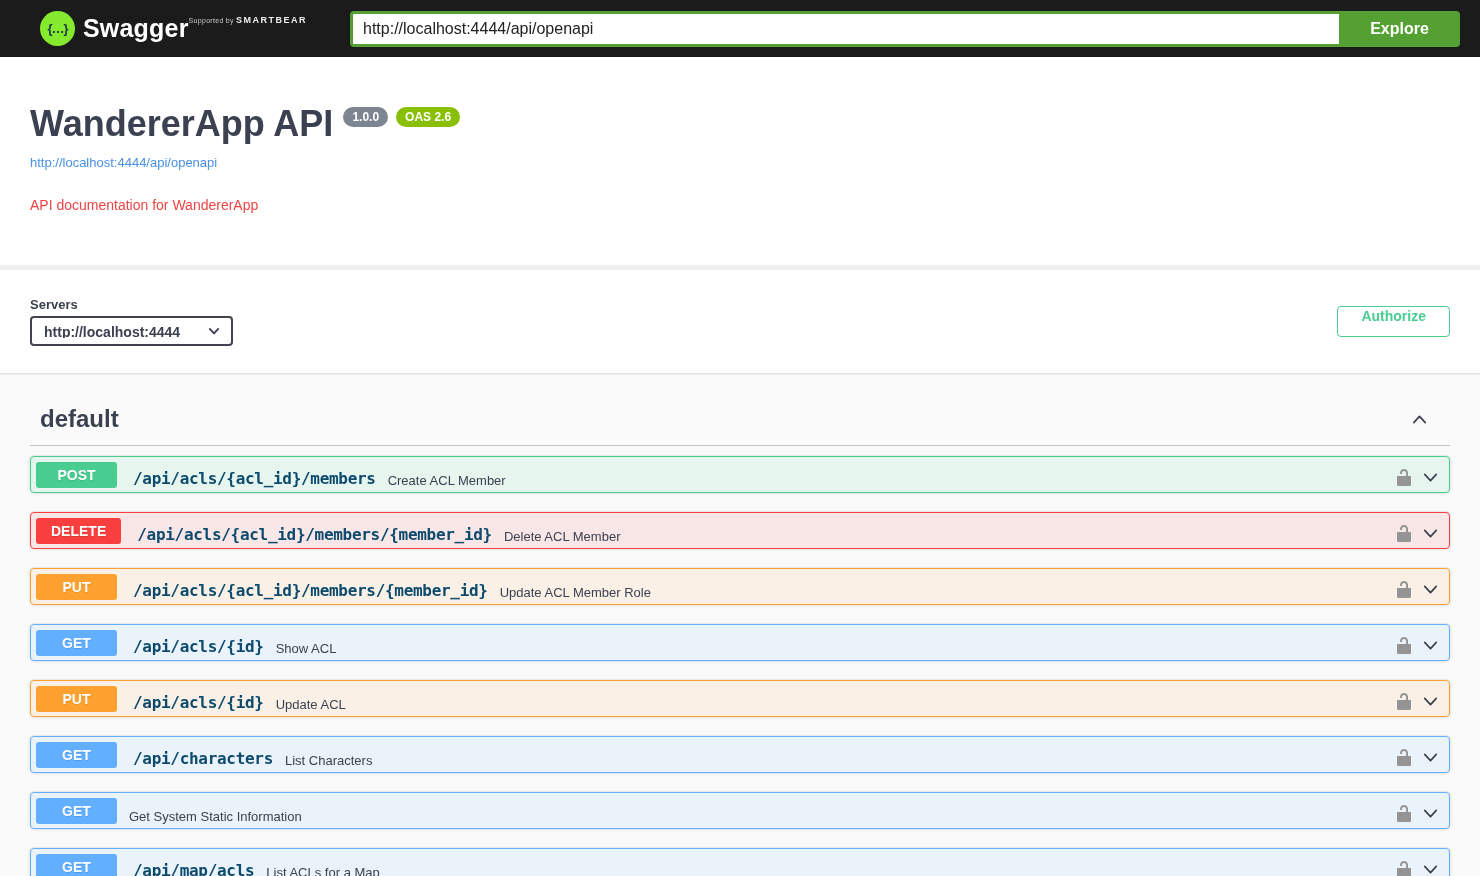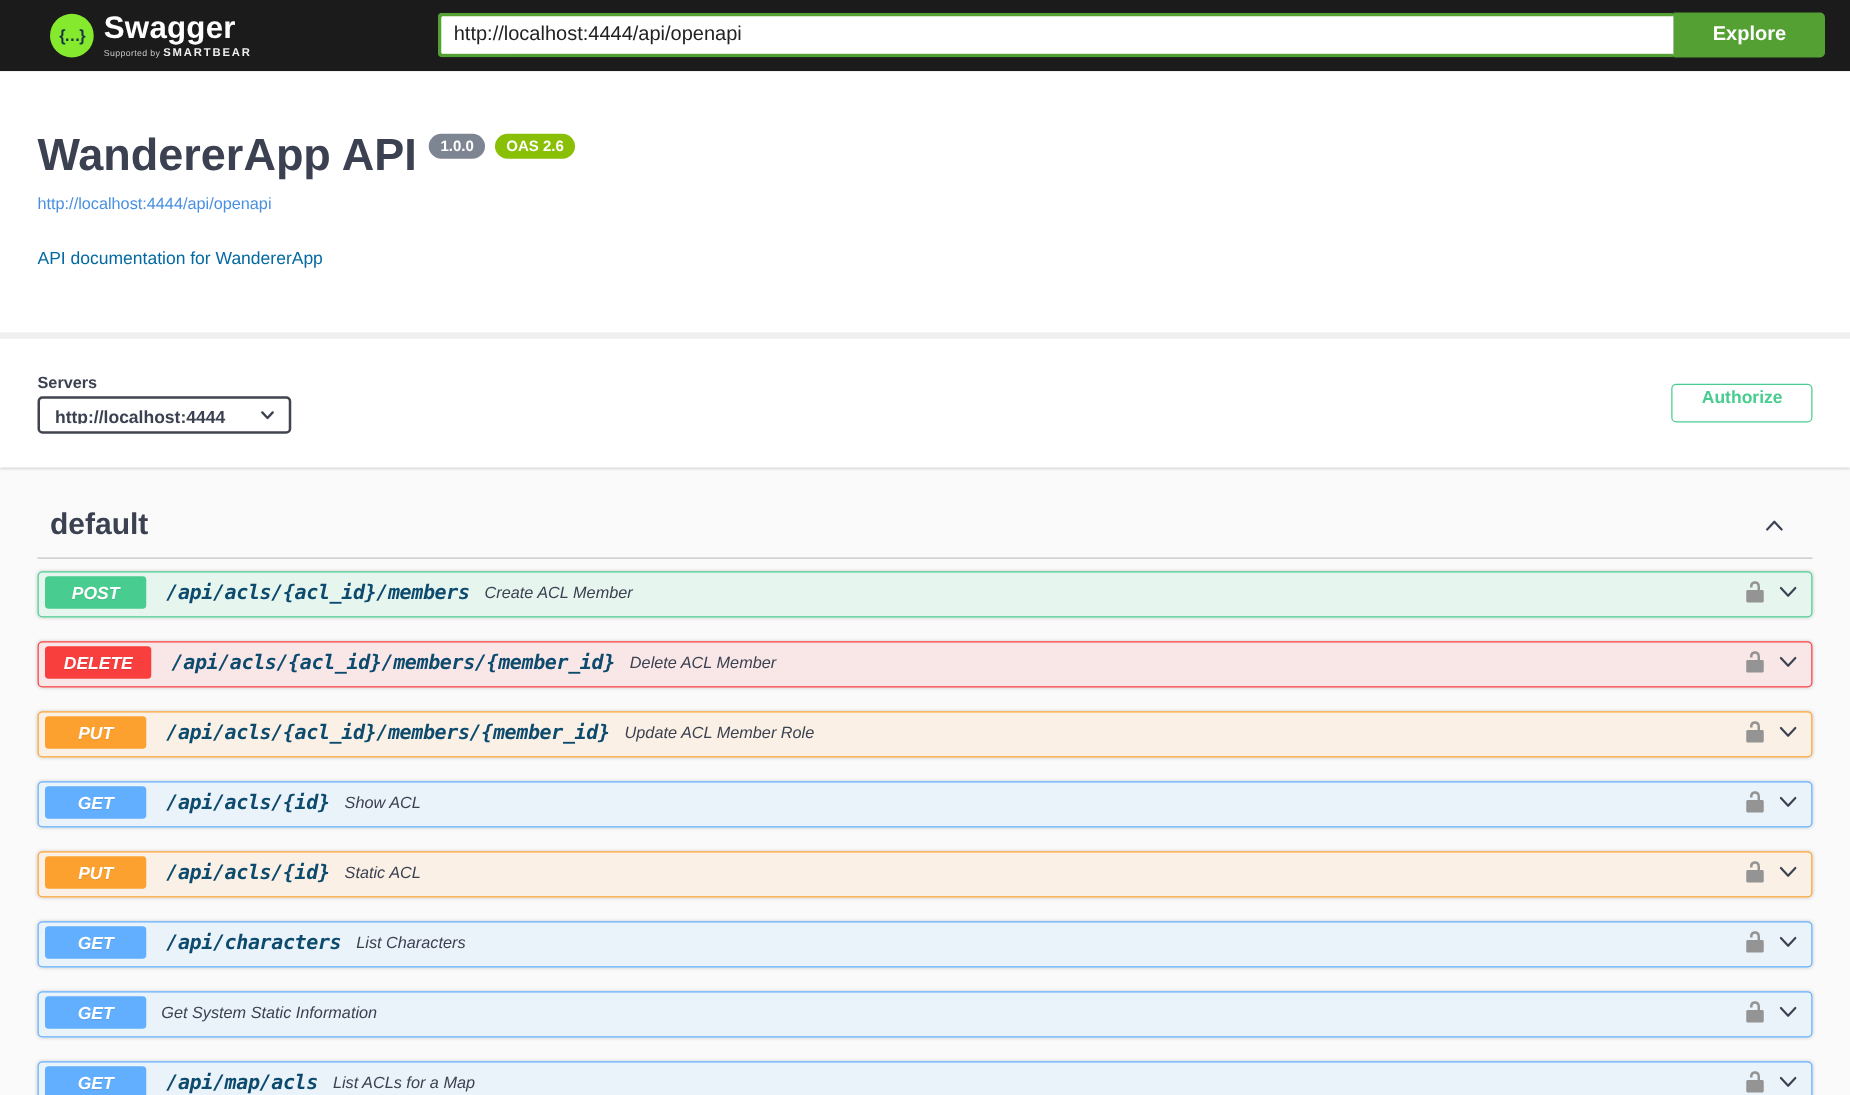--- a/index.html
+++ b/index.html
@@ -14,21 +14,21 @@
 
   
   .topbar { background: #1b1b1b; height: 57px; display: flex; align-items: center; }
   .topbar-inner { width: 1440px; margin: 0 auto; display: flex; align-items: center; }
   .brand { display: flex; align-items: center; gap: 8px; text-decoration: none; margin-left: 20px; }
   .logo-circle {
     width: 35px; height: 35px; border-radius: 50%;
     background: #85ea2d; display: flex; align-items: center; justify-content: center;
   }
   .logo-braces { color: #173647; font-weight: 700; font-size: 13px; letter-spacing: -1px; }
-  .brand-text { display: flex; flex-direction: column; line-height: 1.1; }
+  .brand-text { display: flex; flex-direction: row; line-height: 1.1; }
   .brand-name { color: #fff; font-size: 25px; font-weight: 700; letter-spacing: 0.2px; }
   .brand-sub { color: #c9c9c9; font-size: 7px; margin-top: 1px; letter-spacing: 0.3px; }
   .brand-sub b { color: #efefef; font-size: 9px; letter-spacing: 1.5px; }
   .url-form { display: flex; margin-left: auto; width: 1110px; height: 36px; }
   .url-input {
     flex: 1; height: 36px; border: 3px solid #55a033; border-right: none;
     border-radius: 4px 0 0 4px; font-size: 16px; padding: 0 10px; outline: none;
     color: #222; font-family: "Liberation Sans", sans-serif; background: #fff;
   }
   .explore-btn {
@@ -41,21 +41,21 @@
   .info-wrap { background: #fff; padding: 46px 0 52px; }
   .api-title { font-size: 36px; font-weight: 700; color: #3b4151; display: flex; align-items: flex-start; gap: 10px; }
   .badges { display: flex; gap: 8px; margin-top: 4px; }
   .pill {
     font-size: 12px; font-weight: 700; color: #fff; padding: 3px 9px;
     border-radius: 57px; line-height: 1.2; display: inline-block;
   }
   .pill-version { background: #7d8492; }
   .pill-oas { background: #89bf04; }
   .spec-link { display: inline-block; margin-top: 10px; color: #4990e2; font-size: 13px; text-decoration: none; }
-  .api-desc { margin-top: 26px; font-size: 14px; color: #0369a1; }
+  .api-desc { margin-top: 26px; font-size: 14px; color: #ef4444; }
 
   .section-gap { height: 5px; background: #f0f0f0; }
 
   
   .scheme-container { background: #fff; box-shadow: 0 1px 2px 0 rgba(0,0,0,0.15); padding: 27px 0; }
   .scheme-inner { display: flex; align-items: center; justify-content: space-between; }
   .servers-label { display: block; font-size: 13px; font-weight: 700; color: #3b4151; margin-bottom: 4px; }
   .select-wrap { position: relative; display: inline-block; }
   .servers-select {
     appearance: none; -webkit-appearance: none;
@@ -80,26 +80,25 @@
   .opblock-tag {
     display: flex; align-items: center; justify-content: space-between;
     padding: 10px 20px 12px 10px; border-bottom: 1px solid rgba(59,65,81,0.3);
     cursor: pointer;
   }
   .tag-title { font-size: 24px; font-weight: 700; color: #3b4151; }
   .expand-btn { background: none; border: none; cursor: pointer; padding: 0; line-height: 0; }
 
   #operations { padding-top: 10px; }
   .opblock {
-    display: flex; align-items: center;
+    display: flex; align-items: flex-end;
     border: 1px solid; border-radius: 4px;
     box-shadow: 0 0 3px rgba(0,0,0,0.19);
     height: 37px; margin-bottom: 19px; padding: 0 8px 4px 5px;
     cursor: pointer;
-    font-style: italic;
   }
   .method-badge {
     min-width: 81px; text-align: center; padding: 6px 15px;
     border-radius: 3px; color: #fff; font-size: 14px; font-weight: 700;
     text-shadow: 0 1px 0 rgba(0,0,0,0.1); line-height: 1;
     font-family: "Liberation Sans", sans-serif;
   }
   .op-path {
     margin-left: 16px; font-family: "DejaVu Sans Mono", monospace;
     font-size: 16px; font-weight: 700; color: #0c4a6e; letter-spacing: -0.3px;
@@ -227,21 +226,21 @@
               <path d="M15.8 8H14V5.6C14 2.703 12.665 1 10 1 7.334 1 6 2.703 6 5.6V6h2v-.801C8 3.754 8.797 3 10 3c1.203 0 2 .754 2 2.199V8H4.2c-.662 0-1.2.538-1.2 1.2v7.6c0 .662.538 1.2 1.2 1.2h11.6c.662 0 1.2-.538 1.2-1.2V9.2c0-.662-.538-1.2-1.2-1.2z"></path>
             </svg></button>
           <button class="arrow-btn"><svg width="21" height="21" viewBox="0 0 20 20">
               <polyline points="4.5,7 10,13 15.5,7" fill="none" stroke="#3b4151" stroke-width="1.6" stroke-linecap="round" stroke-linejoin="round"></polyline>
             </svg></button>
         </span>
       </div>
       <div class="opblock" style="border-color: rgb(252, 161, 48); background: rgba(252, 161, 48, 0.1);">
         <span class="method-badge" style="background: rgb(252, 161, 48);">PUT</span>
         <span class="op-path">/api/acls/{id}</span>
-        <span class="op-summary">Static ACL</span>
+        <span class="op-summary">Update ACL</span>
         <span class="op-right">
           <button class="lock-btn"><svg width="20" height="20" viewBox="0 0 20 20">
               <path d="M15.8 8H14V5.6C14 2.703 12.665 1 10 1 7.334 1 6 2.703 6 5.6V6h2v-.801C8 3.754 8.797 3 10 3c1.203 0 2 .754 2 2.199V8H4.2c-.662 0-1.2.538-1.2 1.2v7.6c0 .662.538 1.2 1.2 1.2h11.6c.662 0 1.2-.538 1.2-1.2V9.2c0-.662-.538-1.2-1.2-1.2z"></path>
             </svg></button>
           <button class="arrow-btn"><svg width="21" height="21" viewBox="0 0 20 20">
               <polyline points="4.5,7 10,13 15.5,7" fill="none" stroke="#3b4151" stroke-width="1.6" stroke-linecap="round" stroke-linejoin="round"></polyline>
             </svg></button>
         </span>
       </div>
       <div class="opblock" style="border-color: rgb(97, 175, 254); background: rgba(97, 175, 254, 0.1);">

